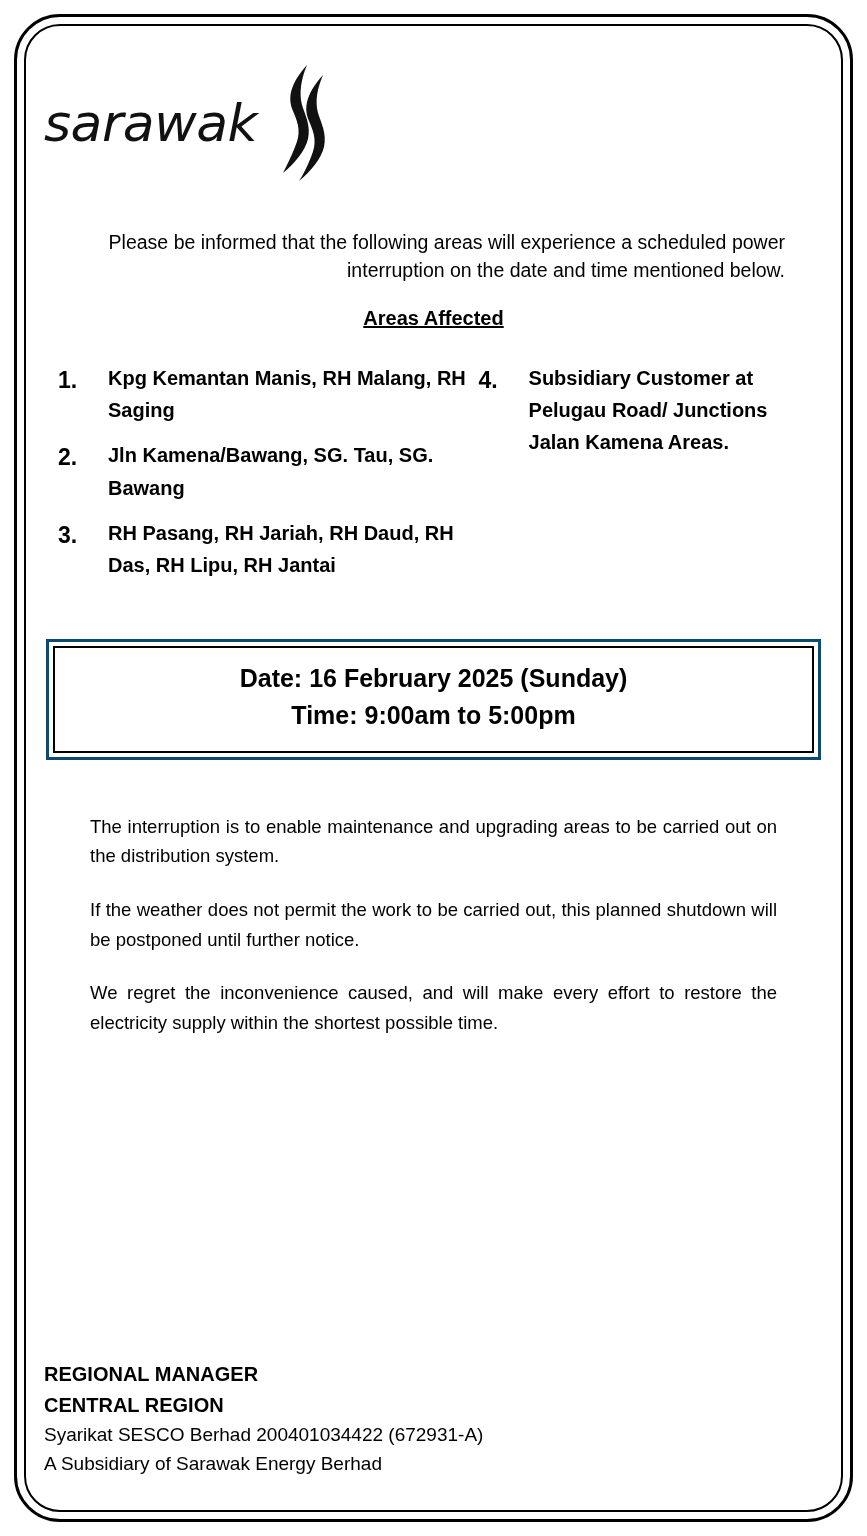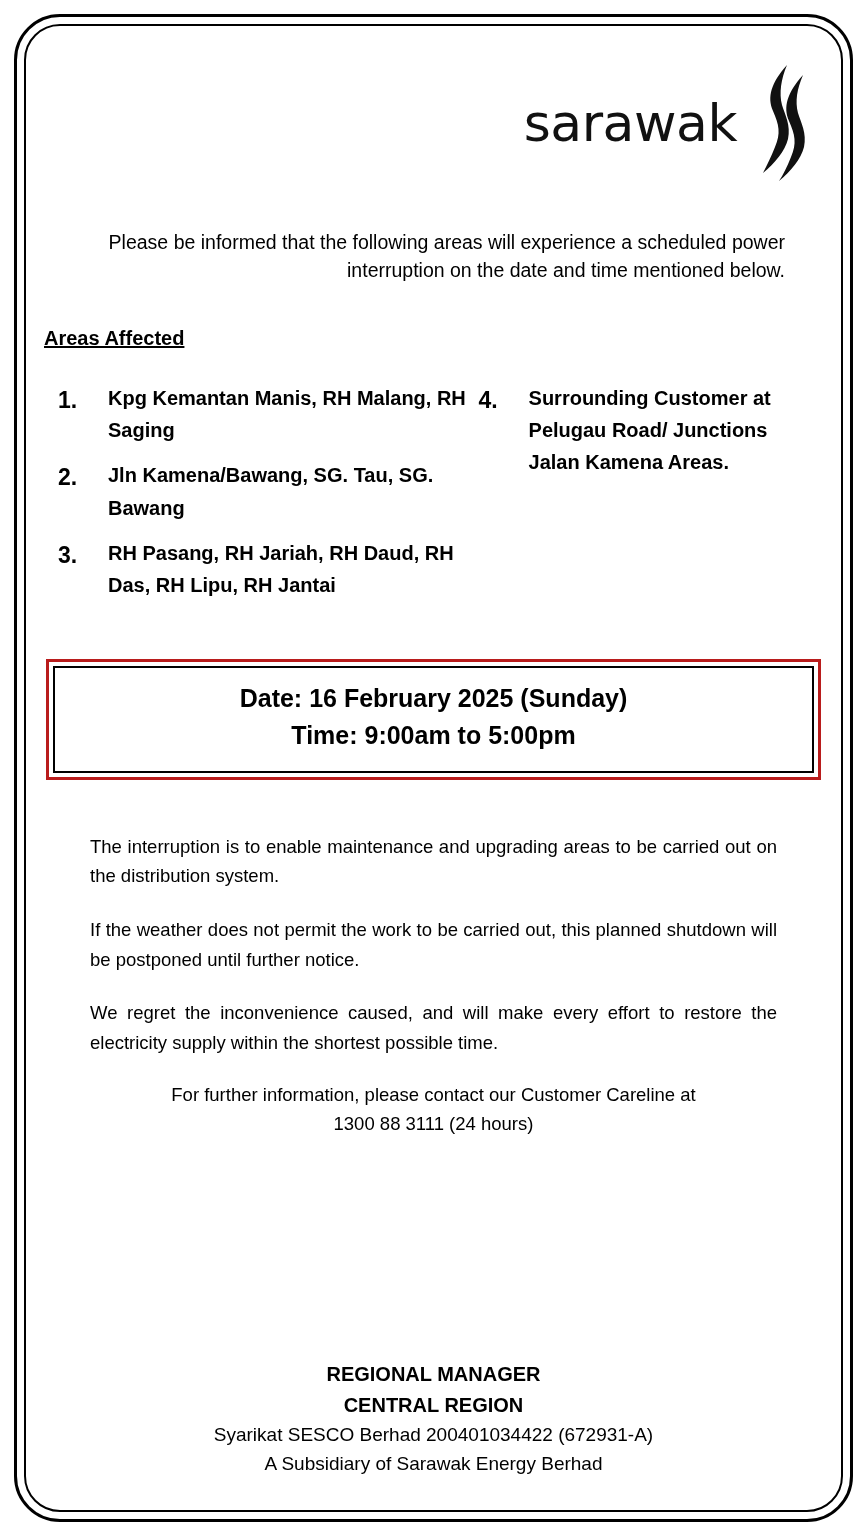--- a/index.html
+++ b/index.html
@@ -52,23 +52,24 @@
     top: 36px;
     right: 44px;
     bottom: 36px;
     box-sizing: border-box;
   }
 
   
   .logo-row {
     display: flex;
     align-items: center;
-    justify-content: flex-end;
+    justify-content: flex-start;
     height: 150px;
     margin-top: 12px;
+    font-style: italic;
   }
   .logo-word {
     font-size: 52px;
     font-weight: 400;
     letter-spacing: -0.5px;
     line-height: 1;
     color: #111;
     font-family: "DejaVu Sans", sans-serif;
   }
   .logo-mark {
@@ -98,21 +99,22 @@
   }
 
   .intro {
     margin: 30px 38px 0 38px;
     font-size: 19.5px;
     line-height: 1.45;
     text-align: right;
   }
 
   .areas-heading {
-    margin-top: 42px;
+    margin-top: 22px;
+    text-align: center;
     font-size: 20px;
     font-weight: bold;
     text-decoration: underline;
   }
 
   
   .areas-cols {
     display: flex;
     margin-top: 32px;
     padding: 0 14px 0 14px;
@@ -137,21 +139,21 @@
   }
   .area-text {
     font-size: 20px;
     font-weight: bold;
     line-height: 1.62;
   }
 
   
   .datetime-outer {
     margin: 44px 2px 0 2px;
-    border: 3px solid #b91c1c;
+    border: 3px solid #0c4a6e;
     padding: 4px;
   }
   .datetime-inner {
     border: 2px solid #000;
     padding: 12px 10px 16px 10px;
     text-align: center;
   }
   .datetime-line {
     font-size: 25px;
     font-weight: bold;
@@ -174,21 +176,21 @@
     font-size: 18.5px;
     line-height: 1.55;
   }
 
   
   .footer {
     position: absolute;
     left: 0;
     right: 0;
     bottom: 22px;
-    text-align: center;
+    text-align: left;
   }
   .footer-bold {
     font-size: 20px;
     font-weight: bold;
     line-height: 1.55;
   }
   .footer-reg {
     font-size: 19px;
     line-height: 1.5;
   }
@@ -235,41 +237,37 @@
           <div class="area-num">3.</div>
           <div class="area-text">RH Pasang, RH Jariah, RH Daud, RH Das, RH Lipu, RH Jantai</div>
         </div>
 
       </div>
 
       <div class="areas-col right">
 
         <div class="area-item">
           <div class="area-num">4.</div>
-          <div class="area-text">Surrounding Customer at Pelugau Road/ Junctions Jalan Kamena Areas.</div>
+          <div class="area-text">Subsidiary Customer at Pelugau Road/ Junctions Jalan Kamena Areas.</div>
         </div>
 
       </div>
     </div>
 
     <div class="datetime-outer">
       <div class="datetime-inner">
         <div class="datetime-line">Date: 16 February 2025 (Sunday)</div>
         <div class="datetime-line">Time: 9:00am to 5:00pm</div>
       </div>
     </div>
 
     <div class="body-block">
       <div class="body-para">The interruption is to enable maintenance and upgrading areas to be carried out on the distribution system.</div>
       <div class="body-para">If the weather does not permit the work to be carried out, this planned shutdown will be postponed until further notice.</div>
       <div class="body-para">We regret the inconvenience caused, and will make every effort to restore the electricity supply within the shortest possible time.</div>
-      <div class="contact-block">
-        <div>For further information, please contact our Customer Careline at</div>
-        <div>1300 88 3111 (24 hours)</div>
-      </div>
     </div>
 
     <div class="footer">
       <div class="footer-bold">REGIONAL MANAGER</div>
       <div class="footer-bold">CENTRAL REGION</div>
       <div class="footer-reg">Syarikat SESCO Berhad 200401034422 (672931-A)</div>
       <div class="footer-reg">A Subsidiary of Sarawak Energy Berhad</div>
     </div>
 
   </div>

